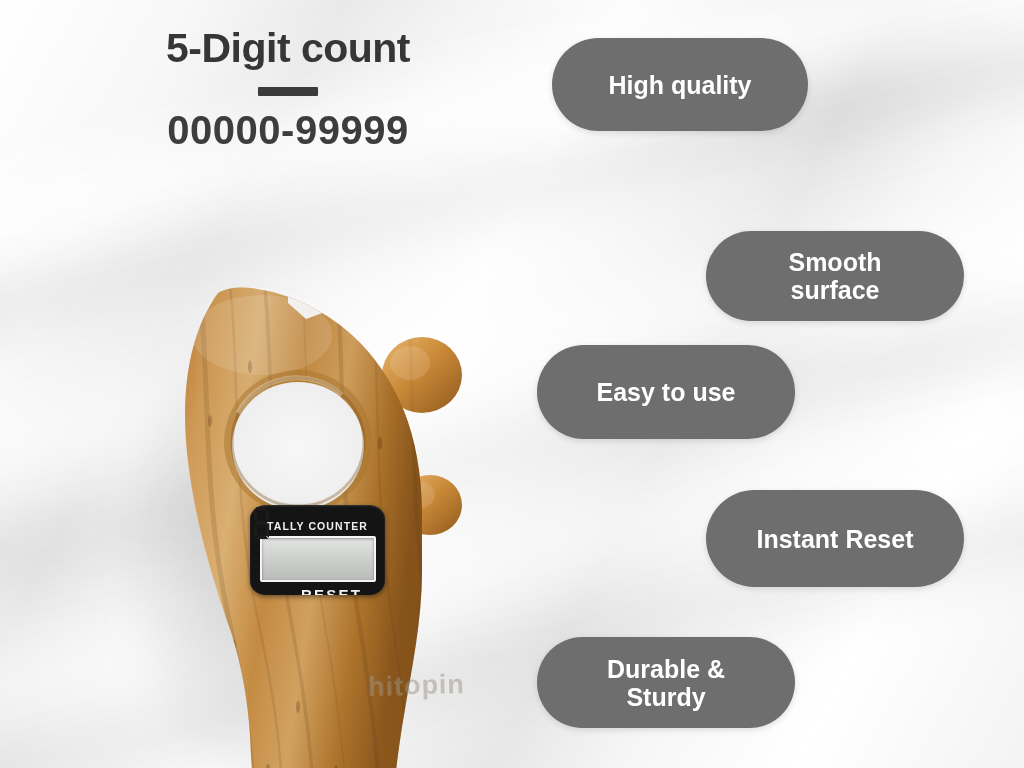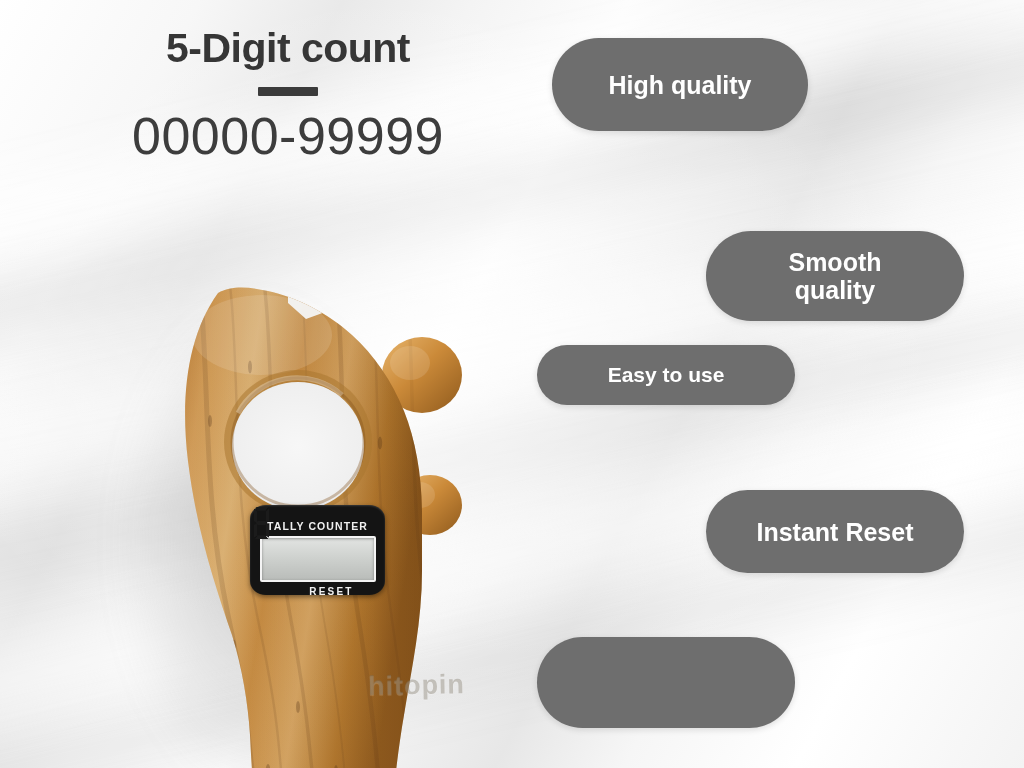--- a/index.html
+++ b/index.html
@@ -72,22 +72,22 @@
     line-height:1.1;
     white-space:nowrap;
   }
   #headline .divider {
     width:60px; height:9px;
     background:#3b3b3b;
     margin:16px auto 12px auto;
     border-radius:1px;
   }
   #headline .range {
-    font-size:52px;
-    font-weight:normal;
+    font-size:40px;
+    font-weight:bold;
     color:#3d3d3d;
     letter-spacing:.5px;
     line-height:1.1;
     white-space:nowrap;
   }
 
   
   .pill {
     position:absolute;
     display:flex;
@@ -153,21 +153,21 @@
     box-shadow:inset 0 1px 3px rgba(0,0,0,.35);
   }
   #lcd-module .digits {
     display:flex;
     gap:4px;
   }
   .seg-digit { width:23px; height:36px; }
   .seg-on { fill:#1b1b1b; }
   #lcd-module .lbl-bot {
     color:#f2f2f2;
-    font-size:10px;
+    font-size:15px;
     font-weight:bold;
     letter-spacing:2.2px;
     text-align:center;
     line-height:1;
     margin-top:5px;
     margin-left:28px;
   }
 
   
   .watermark {
@@ -204,35 +204,37 @@
 
   <div id="pill-layer">
       <div class="pill" style="left: 552px; top: 38px; width: 256px; height: 93px; background: rgb(110, 110, 110); color: rgb(255, 255, 255); font-size: 25px;">
         <div>
           <span>High quality</span>
         </div>
       </div>
       <div class="pill" style="left: 706px; top: 190px; width: 258px; height: 90px; background: rgb(110, 110, 110); color: rgb(255, 255, 255); font-size: 25px; margin-top: 41px;">
         <div>
           <span>Smooth</span>
-          <span>quality</span>
-        </div>
-      </div>
-      <div class="pill" style="left: 537px; top: 345px; width: 258px; height: 60px; background: rgb(110, 110, 110); color: rgb(255, 255, 255); font-size: 21px;">
+          <span>surface</span>
+        </div>
+      </div>
+      <div class="pill" style="left: 537px; top: 345px; width: 258px; height: 94px; background: rgb(110, 110, 110); color: rgb(255, 255, 255); font-size: 25px;">
         <div>
           <span>Easy to use</span>
         </div>
       </div>
-      <div class="pill" style="left: 706px; top: 490px; width: 258px; height: 83px; background: rgb(110, 110, 110); color: rgb(255, 255, 255); font-size: 25px;">
+      <div class="pill" style="left: 706px; top: 490px; width: 258px; height: 97px; background: rgb(110, 110, 110); color: rgb(255, 255, 255); font-size: 25px;">
         <div>
           <span>Instant Reset</span>
         </div>
       </div>
       <div class="pill" style="left: 537px; top: 637px; width: 258px; height: 91px; background: rgb(110, 110, 110); color: rgb(255, 255, 255); font-size: 25px;">
         <div>
+          <span>Durable &amp;</span>
+          <span>Sturdy</span>
         </div>
       </div>
     </div>
 
   <div id="device">
     <div class="shadow"></div>
 
     <svg width="400" height="600" viewBox="0 0 400 600">
       <defs>
         <linearGradient id="woodBase" x1="0" y1="0" x2="1" y2="0.35">

